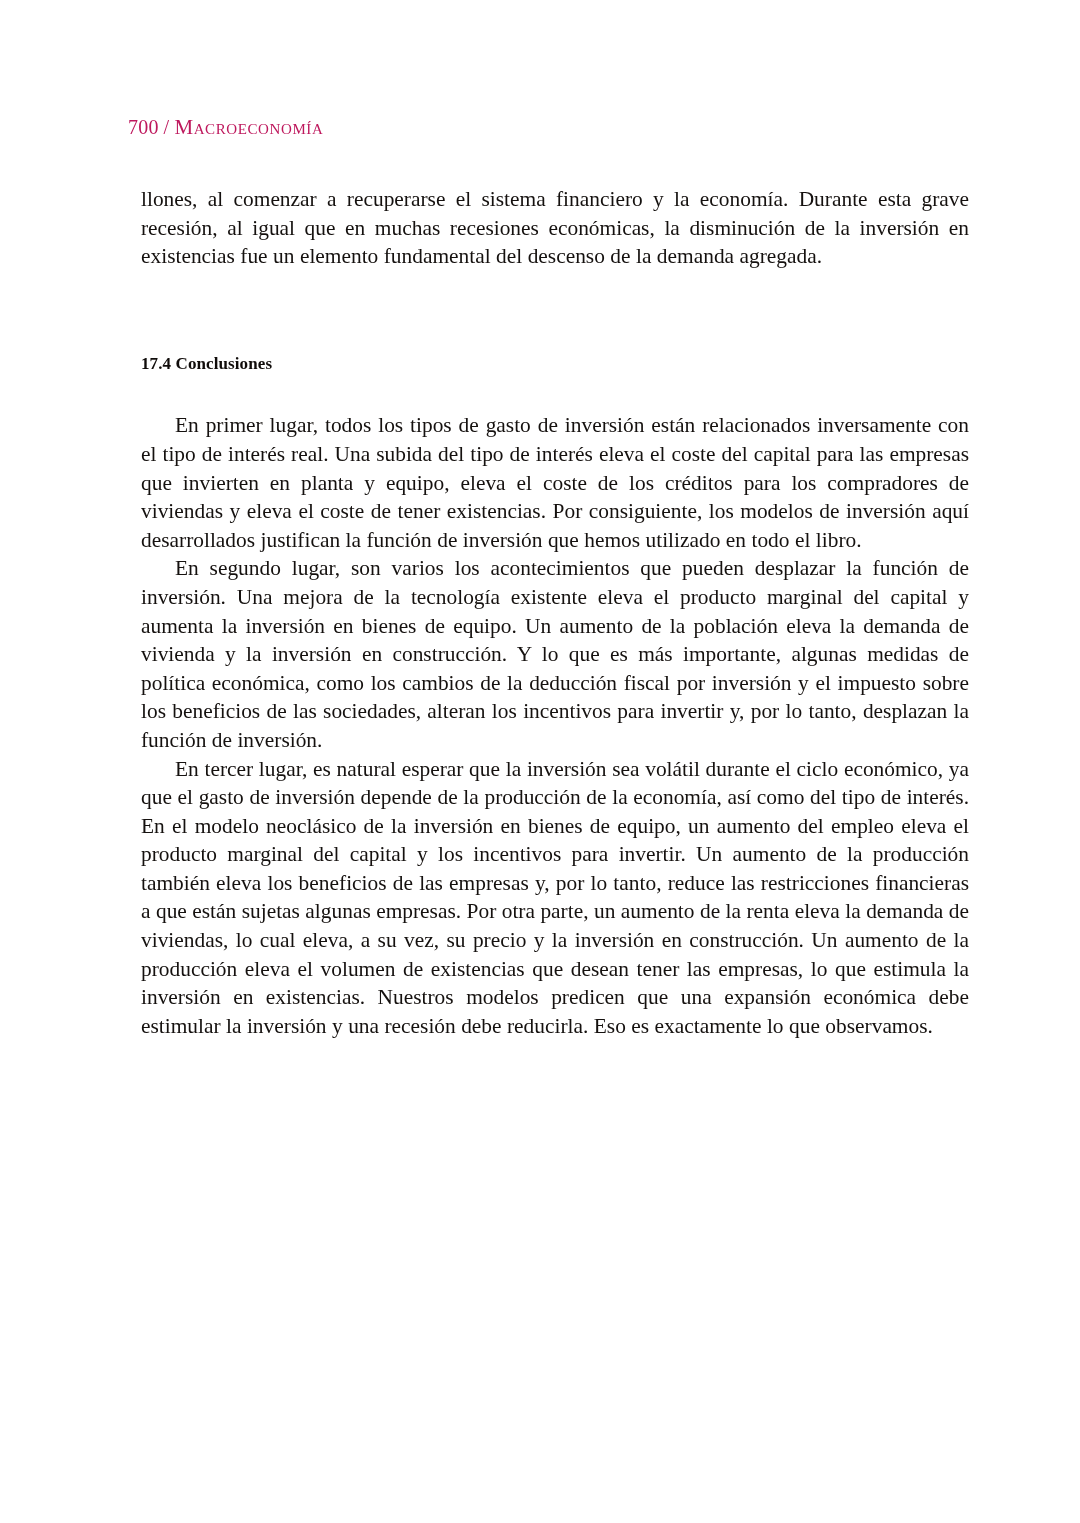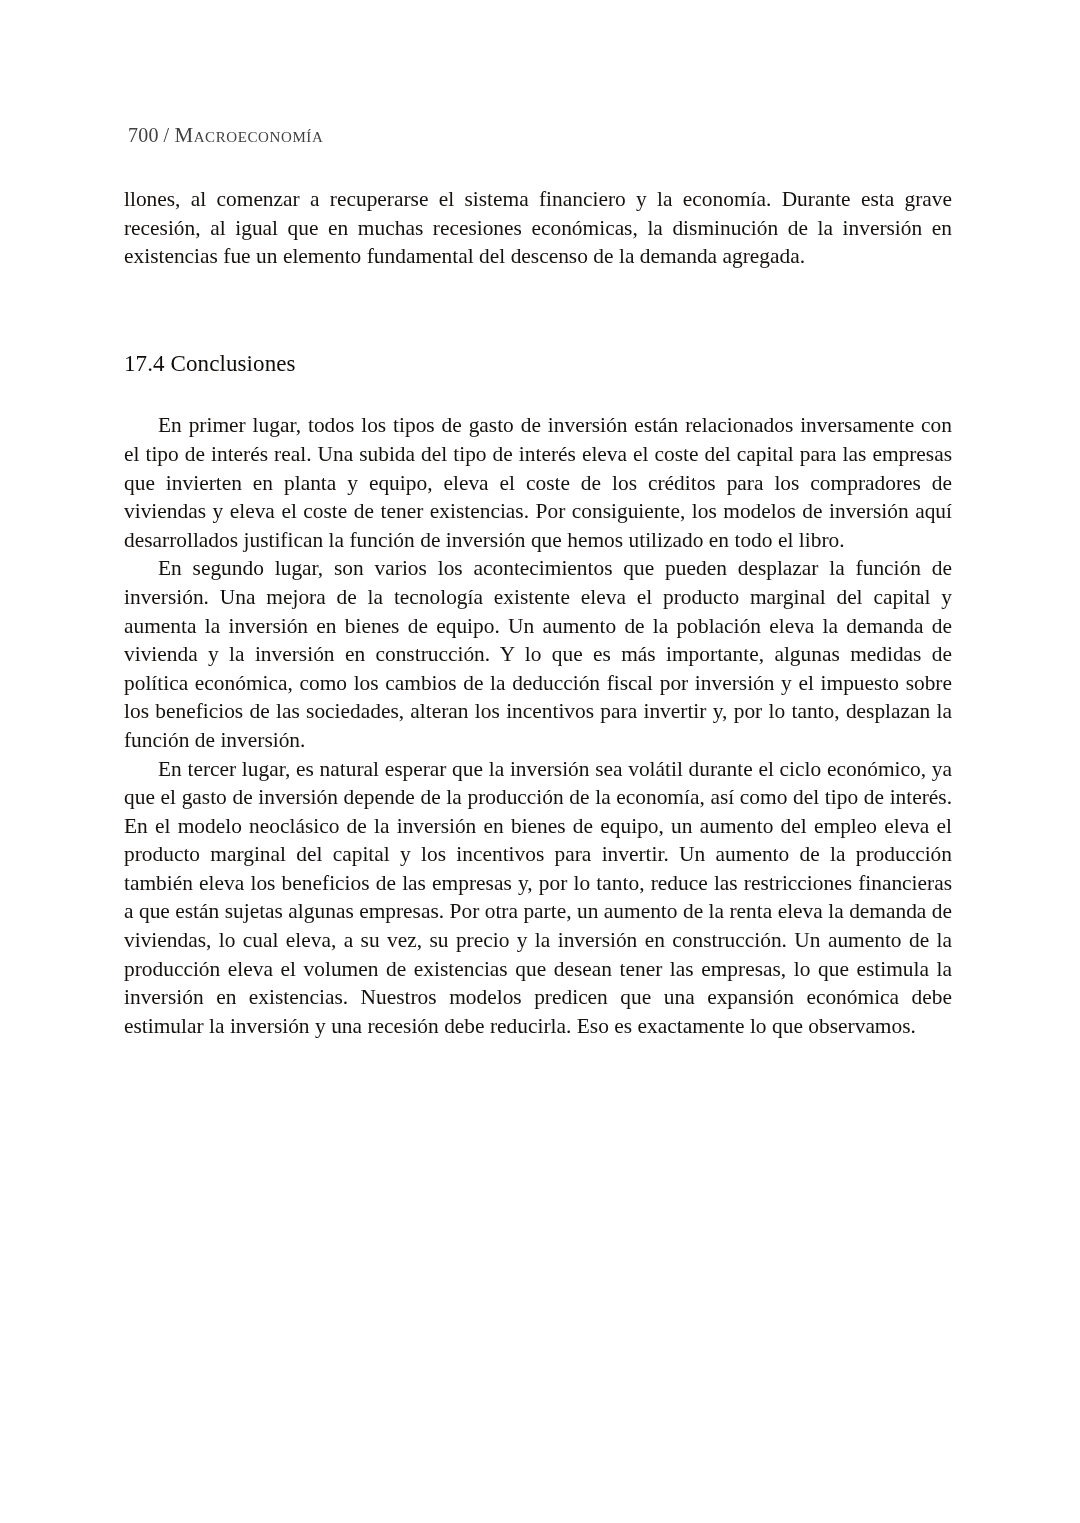--- a/index.html
+++ b/index.html
@@ -25,45 +25,45 @@
     top: 0;
     width: 1080px;
     height: 1523px;
     background: #ffffff;
   }
 
   
   .running-head {
     position: absolute;
     left: 128px;
-    top: 122px;
+    top: 114px;
     width: 828px;
     font-size: 20px;
     line-height: 26px;
-    color: #404040;
+    color: #be185d;
     letter-spacing: 0.2px;
     white-space: nowrap;
   }
   .running-head .folio {
     font-size: 20px;
     font-variant: normal;
   }
   .running-head .sep {
     padding: 0 5px;
   }
   .running-head .book-title {
     font-variant: small-caps;
     font-size: 21px;
     letter-spacing: 0.6px;
   }
 
   
   .text-column {
     position: absolute;
-    left: 124px;
+    left: 141px;
     top: 185px;
     width: 828px;
   }
 
   p.body-par {
     margin: 0;
     font-size: 21.4px;
     line-height: 28.6px;
     text-align: justify;
     text-justify: inter-word;
@@ -78,23 +78,23 @@
   }
 
   
   p.body-par {
     text-align-last: left;
   }
 
   
   h2.section-heading {
     margin: 0;
-    font-size: 23px;
+    font-size: 17px;
     line-height: 28.6px;
-    font-weight: normal;
+    font-weight: bold;
     color: #100c0a;
     letter-spacing: 0.1px;
     text-align: left;
   }
 
   .gap-before-heading { height: 79px; }
   .gap-after-heading  { height: 33px; }
 </style>
 </head>
 <body>

